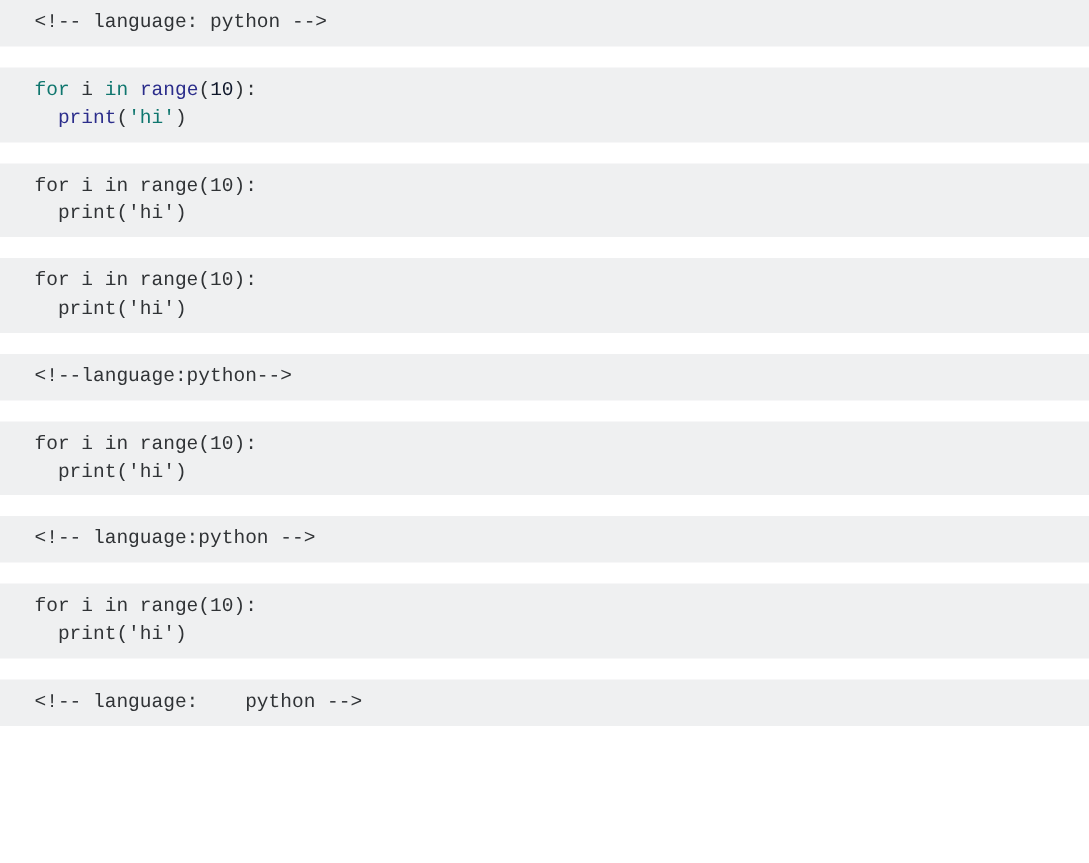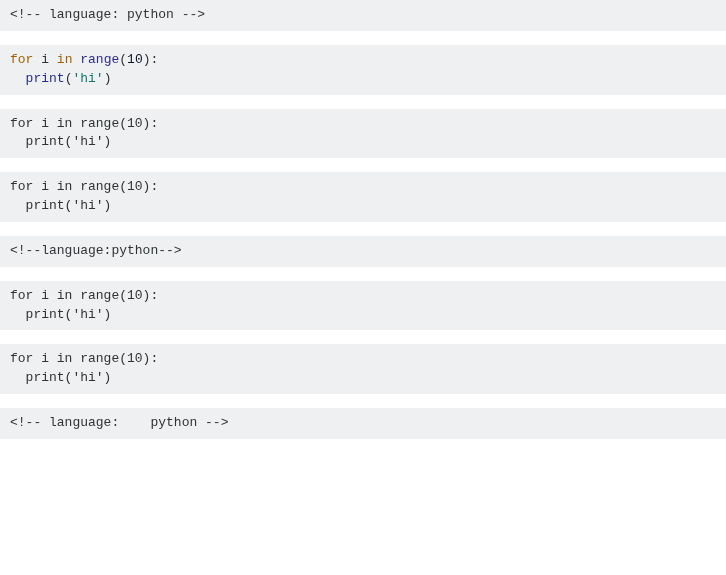--- a/index.html
+++ b/index.html
@@ -7,45 +7,46 @@
     padding: 0;
     font-family: Consolas, Menlo, Monaco, "Lucida Console", "Liberation Mono", "DejaVu Sans Mono", "Courier New", monospace;
     font-size: 13px;
     line-height: 1.45;
     background: #ffffff;
     color: #303336;
     width: 726px;
   }
   pre {
     margin: 0 0 14px 0;
-    padding: 6px 10px;
+    padding: 6px 23px;
     background: #eff0f1;
     border: 0;
     white-space: pre;
     overflow: auto;
     font-family: inherit;
     font-size: 13px;
   }
-  .tok-kw { color: #a16207; }
+  .tok-kw { color: #0f766e; }
   .tok-fn { color: #2b2d8b; }
   .tok-num { color: #0f172a; }
   .tok-str { color: #0f766e; }
   .tok-paren { color: #303336; }
   .tok-plain { color: #303336; }
 </style>
 </head>
 <body>
 
 <div id="root">
     <pre><span class="tok-plain">&lt;!-- language: python --&gt;</span></pre>
     <pre><span class="tok-kw">for</span><span class="tok-plain"> </span><span class="tok-plain">i</span><span class="tok-plain"> </span><span class="tok-kw">in</span><span class="tok-plain"> </span><span class="tok-fn">range</span><span class="tok-paren">(</span><span class="tok-num">10</span><span class="tok-paren">):</span><span class="tok-plain">
   </span><span class="tok-fn">print</span><span class="tok-paren">(</span><span class="tok-str">'hi'</span><span class="tok-paren">)</span></pre>
     <pre><span class="tok-plain">for i in range(10):
   print('hi')</span></pre>
     <pre><span class="tok-plain">for i in range(10):
   print('hi')</span></pre>
     <pre><span class="tok-plain">&lt;!--language:python--&gt;</span></pre>
     <pre><span class="tok-plain">for i in range(10):
   print('hi')</span></pre>
+    <pre><span class="tok-plain">&lt;!-- language:python --&gt;</span></pre>
     <pre><span class="tok-plain">for i in range(10):
   print('hi')</span></pre>
     <pre><span class="tok-plain">&lt;!-- language:    python --&gt;</span></pre>
   </div>
 
 </body></html>

